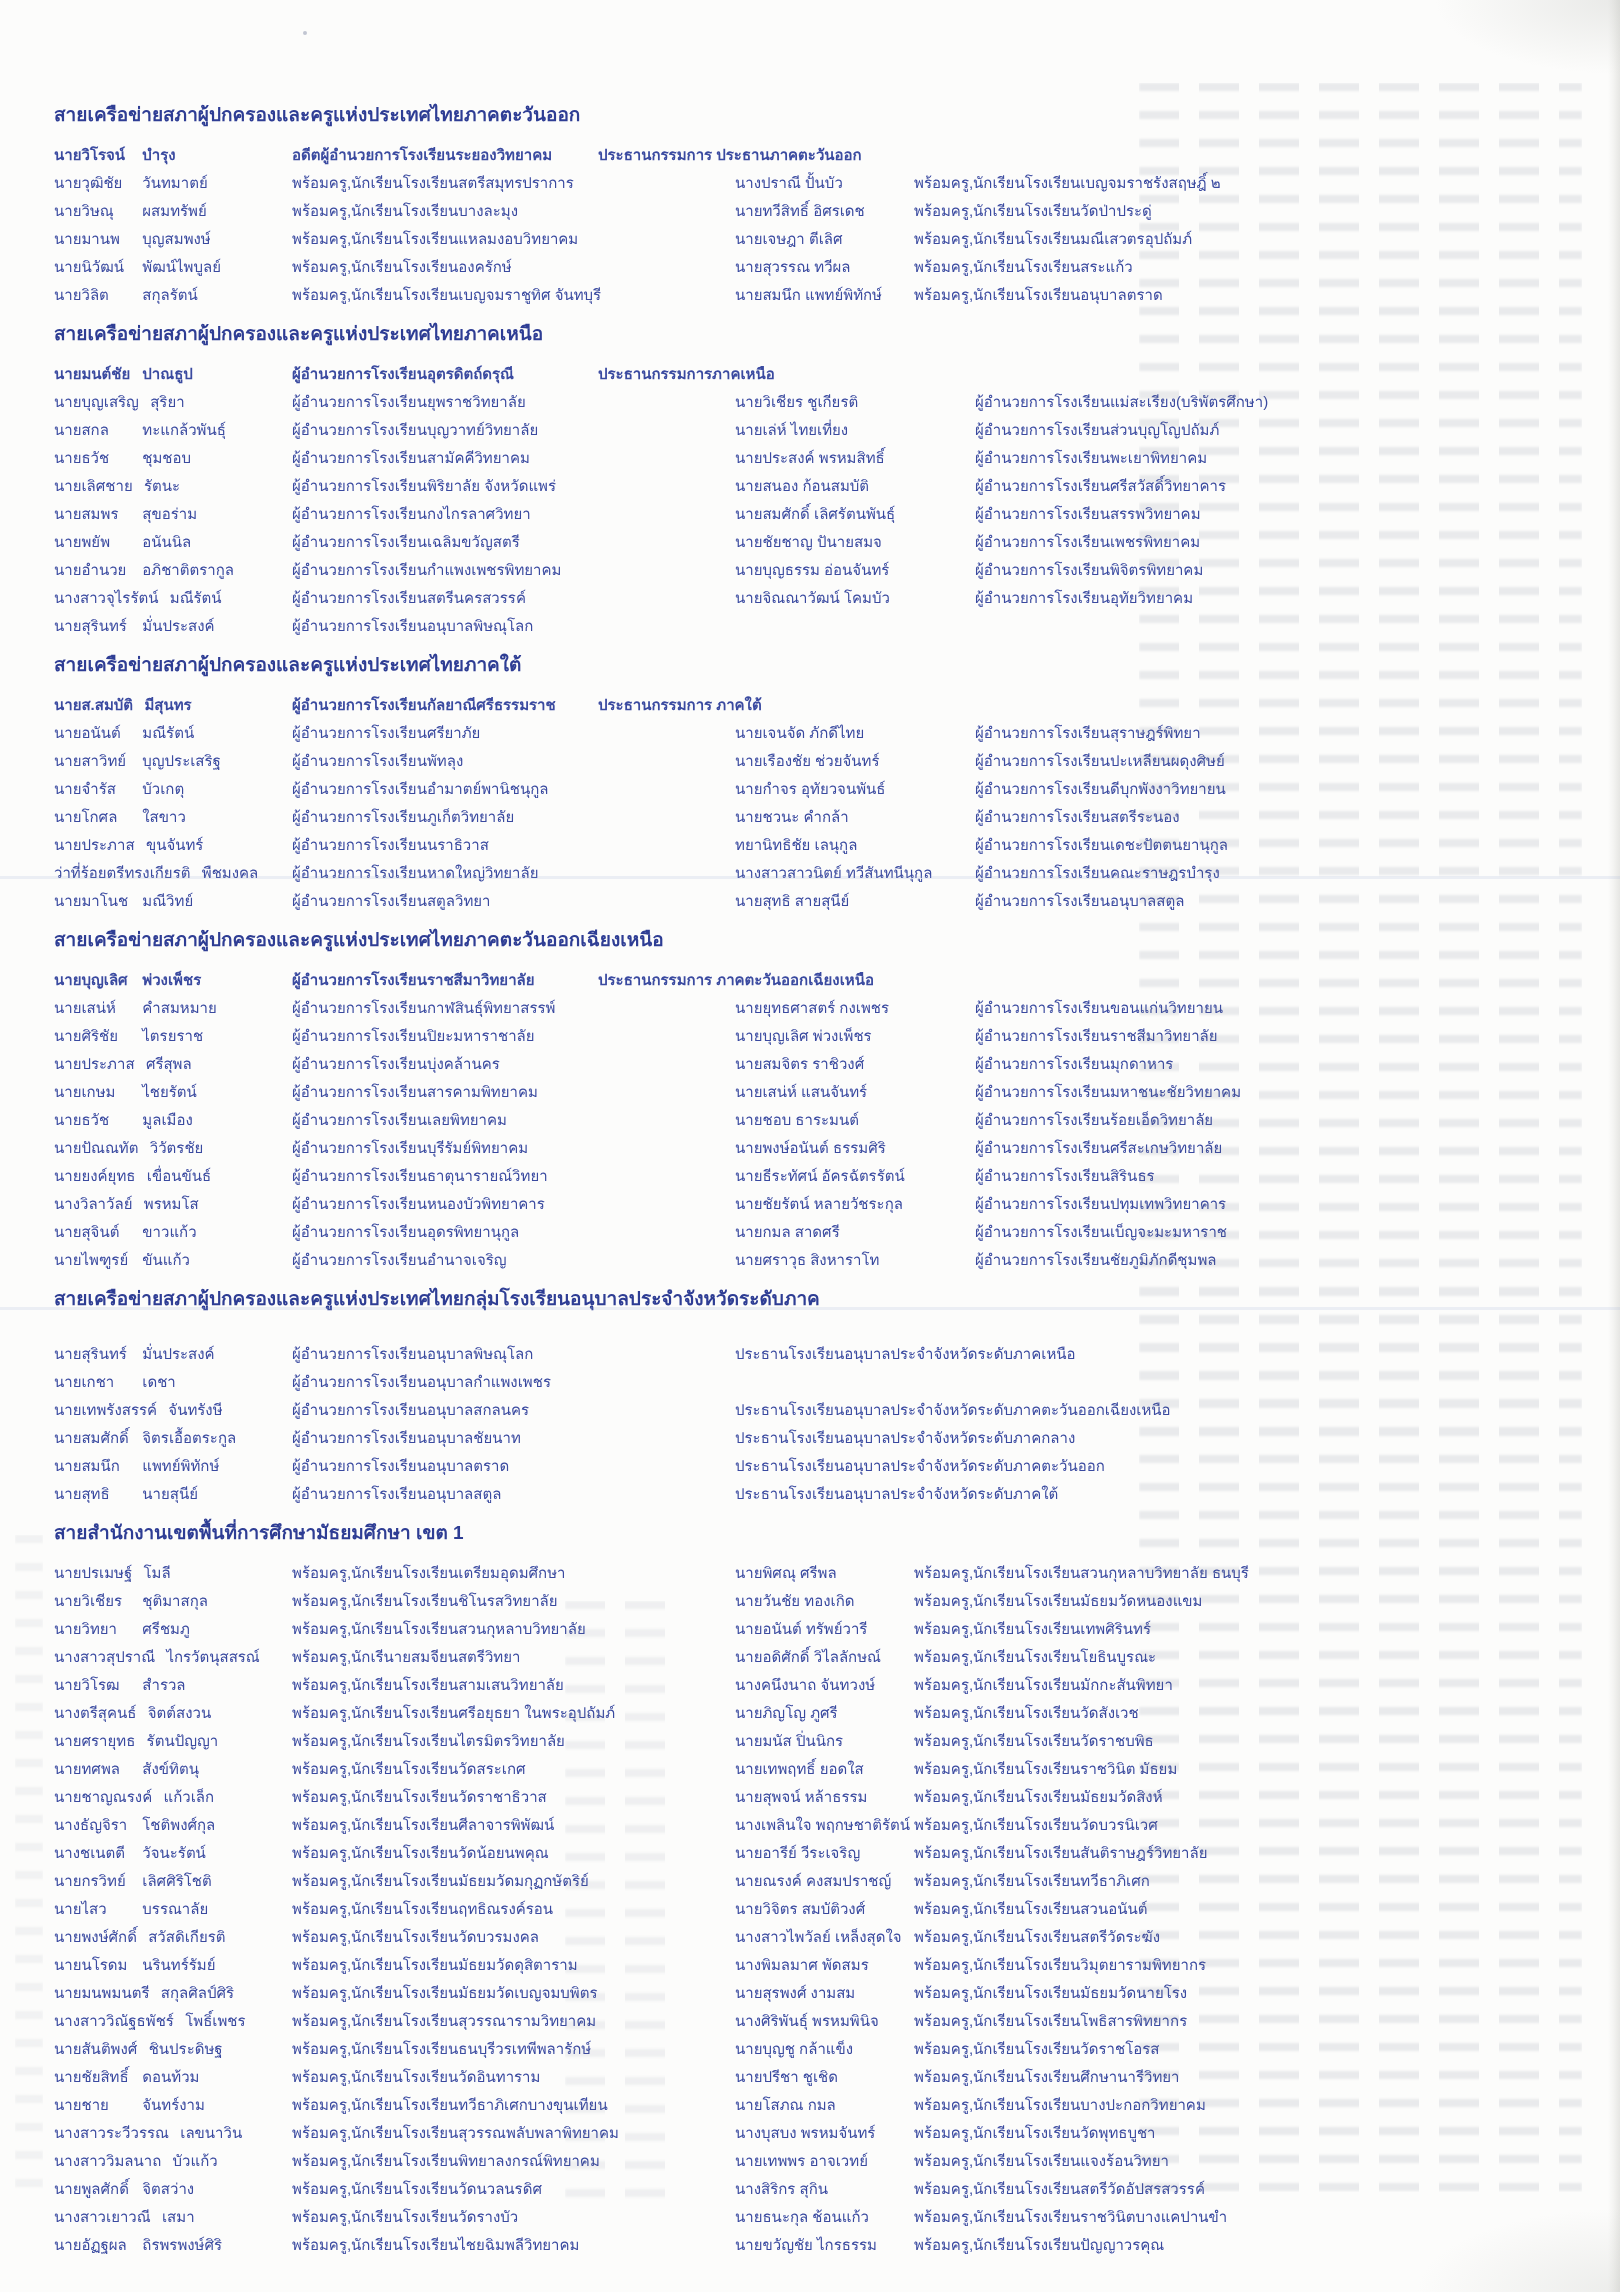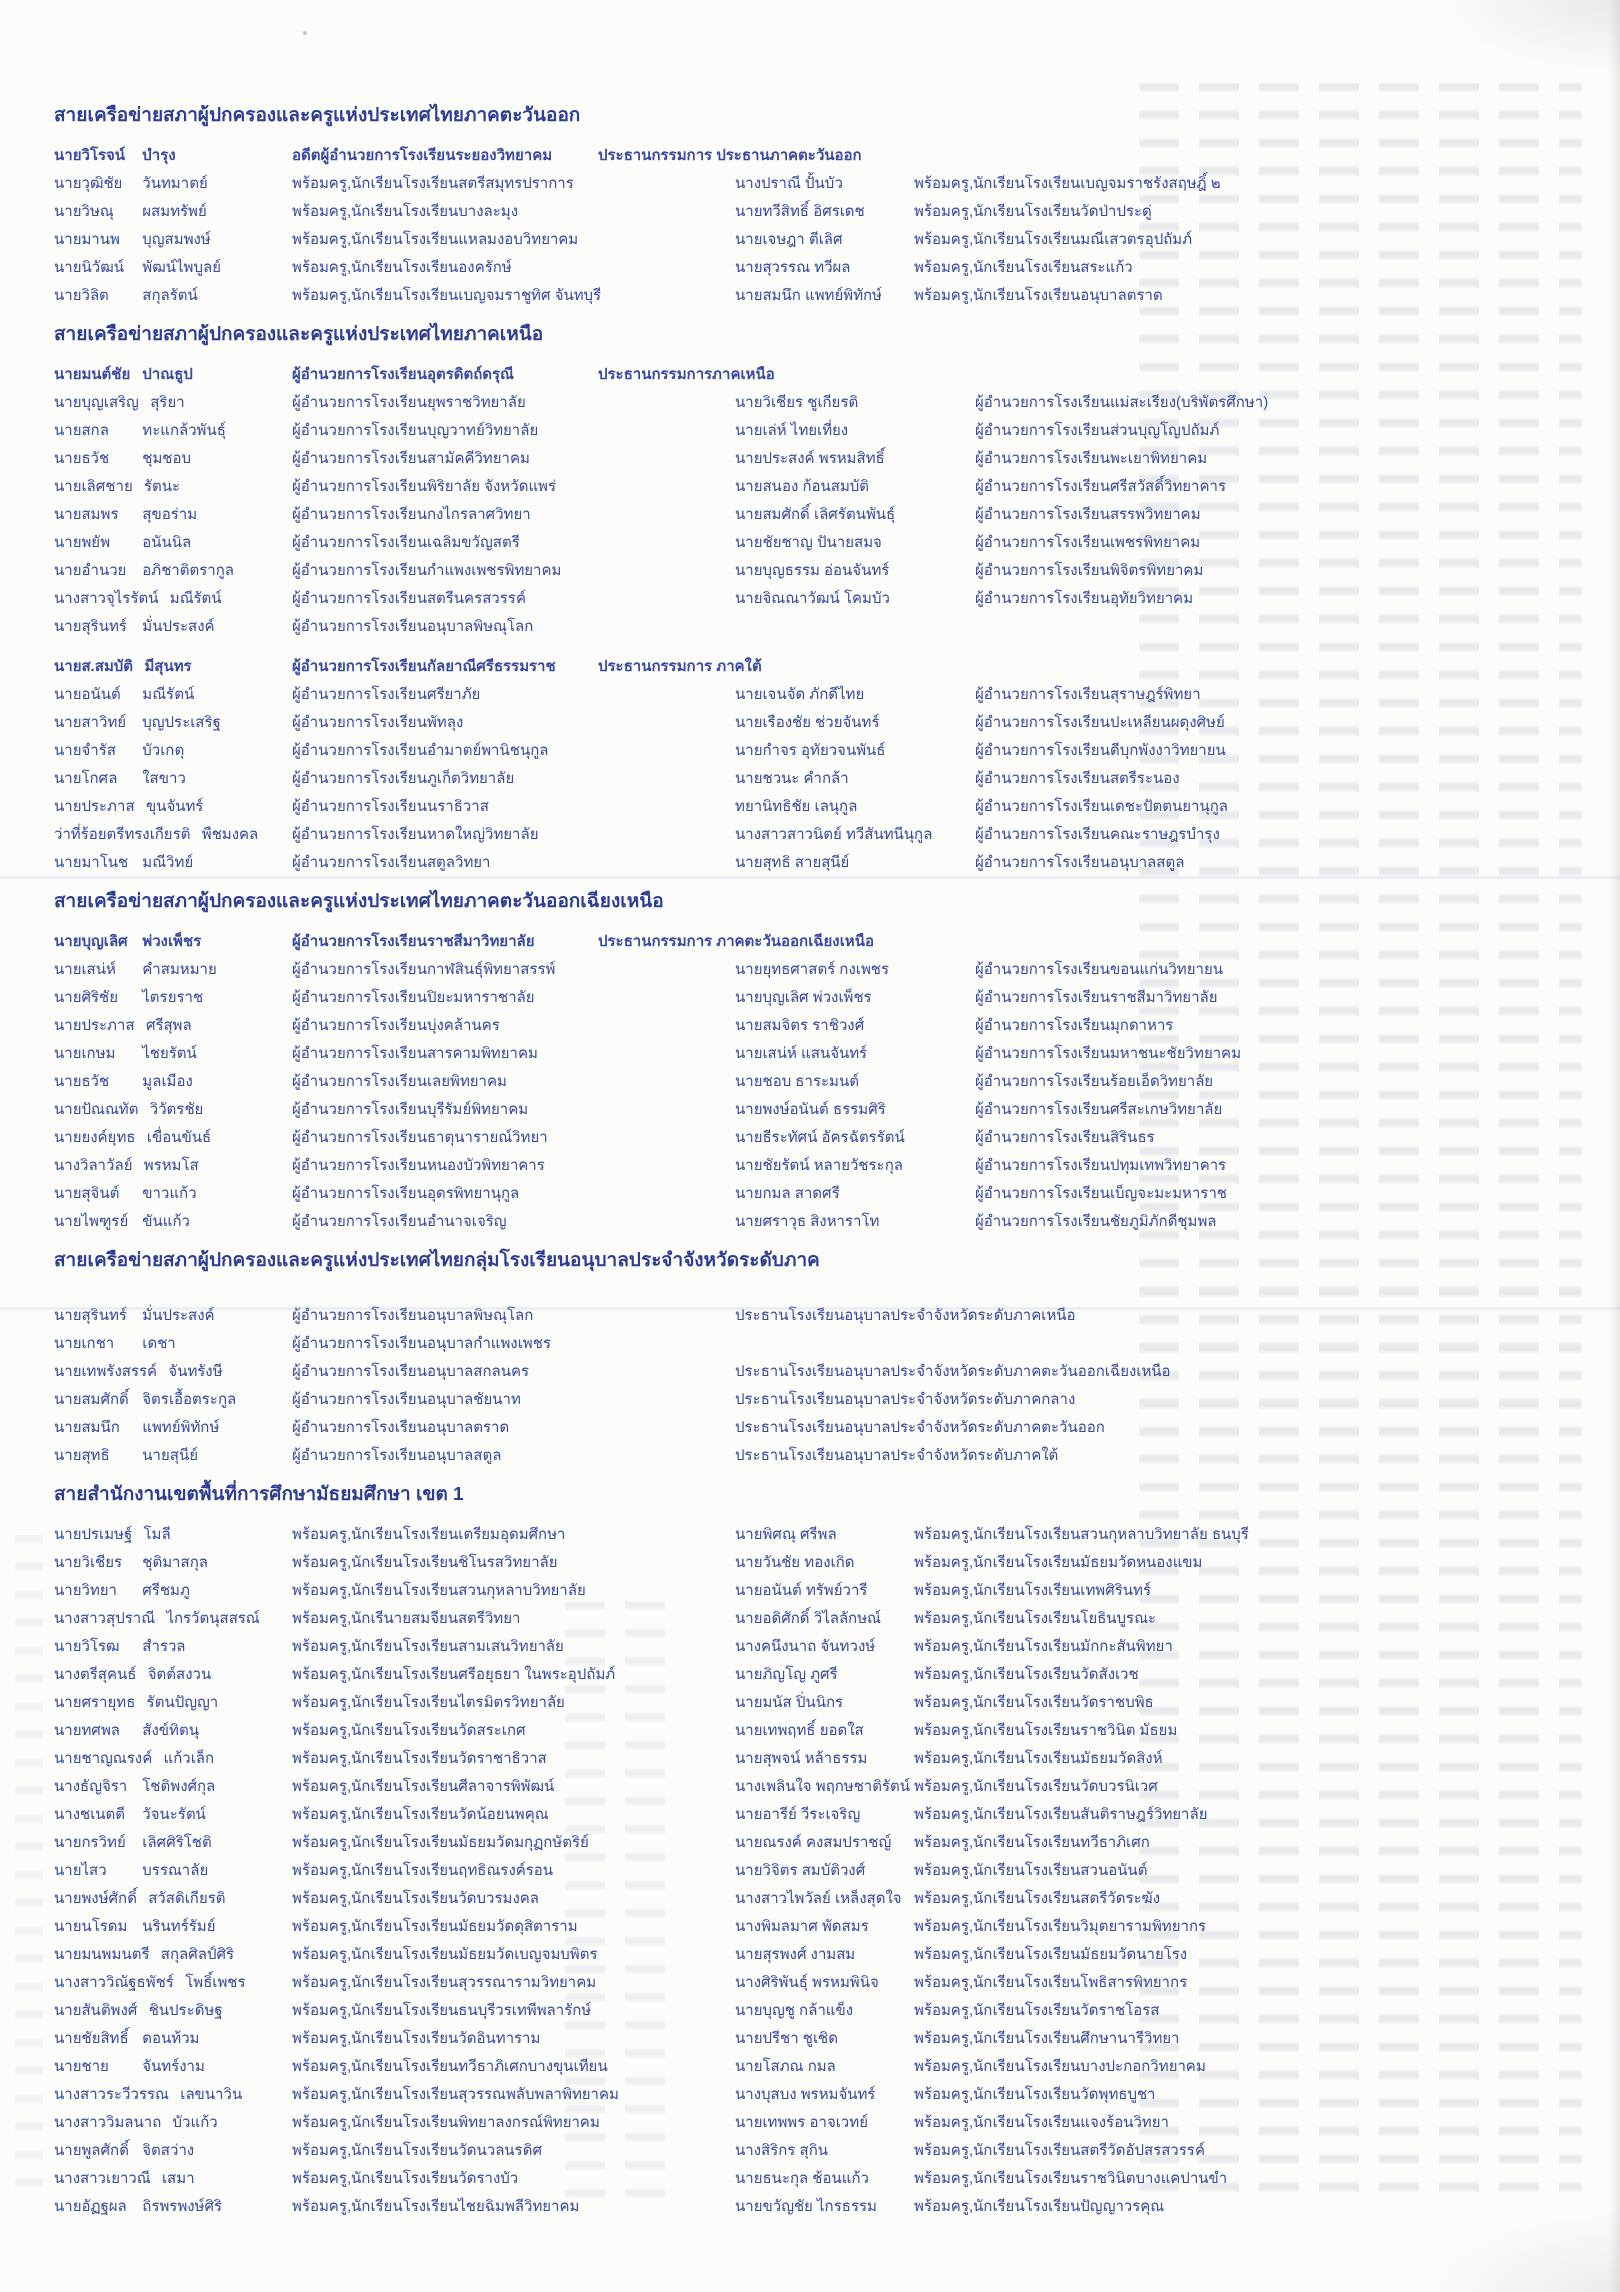--- a/index.html
+++ b/index.html
@@ -155,20 +155,21 @@
           <span class="cell pos2">ผู้อำนวยการโรงเรียนอุทัยวิทยาคม</span>
         </div>
         <div class="row">
           <span class="cell name"><span class="fn">นายสุรินทร์</span><span class="sn">มั่นประสงค์</span></span>
           <span class="cell pos">ผู้อำนวยการโรงเรียนอนุบาลพิษณุโลก</span>
           <span class="cell name2"></span>
           <span class="cell pos2"></span>
         </div>
       </section>
       <section class="section wide">
+        <h2 class="section-title">สายเครือข่ายสภาผู้ปกครองและครูแห่งประเทศไทยภาคใต้</h2>
         <div class="row leader">
           <span class="cell name"><span class="fn">นายส.สมบัติ</span><span class="sn">มีสุนทร</span></span>
           <span class="cell lead-pos">ผู้อำนวยการโรงเรียนกัลยาณีศรีธรรมราช</span>
           <span class="cell role">ประธานกรรมการ ภาคใต้</span>
         </div>
         <div class="row">
           <span class="cell name"><span class="fn">นายอนันต์</span><span class="sn">มณีรัตน์</span></span>
           <span class="cell pos">ผู้อำนวยการโรงเรียนศรียาภัย</span>
           <span class="cell name2">นายเจนจัด ภักดีไทย</span>
           <span class="cell pos2">ผู้อำนวยการโรงเรียนสุราษฎร์พิทยา</span>

